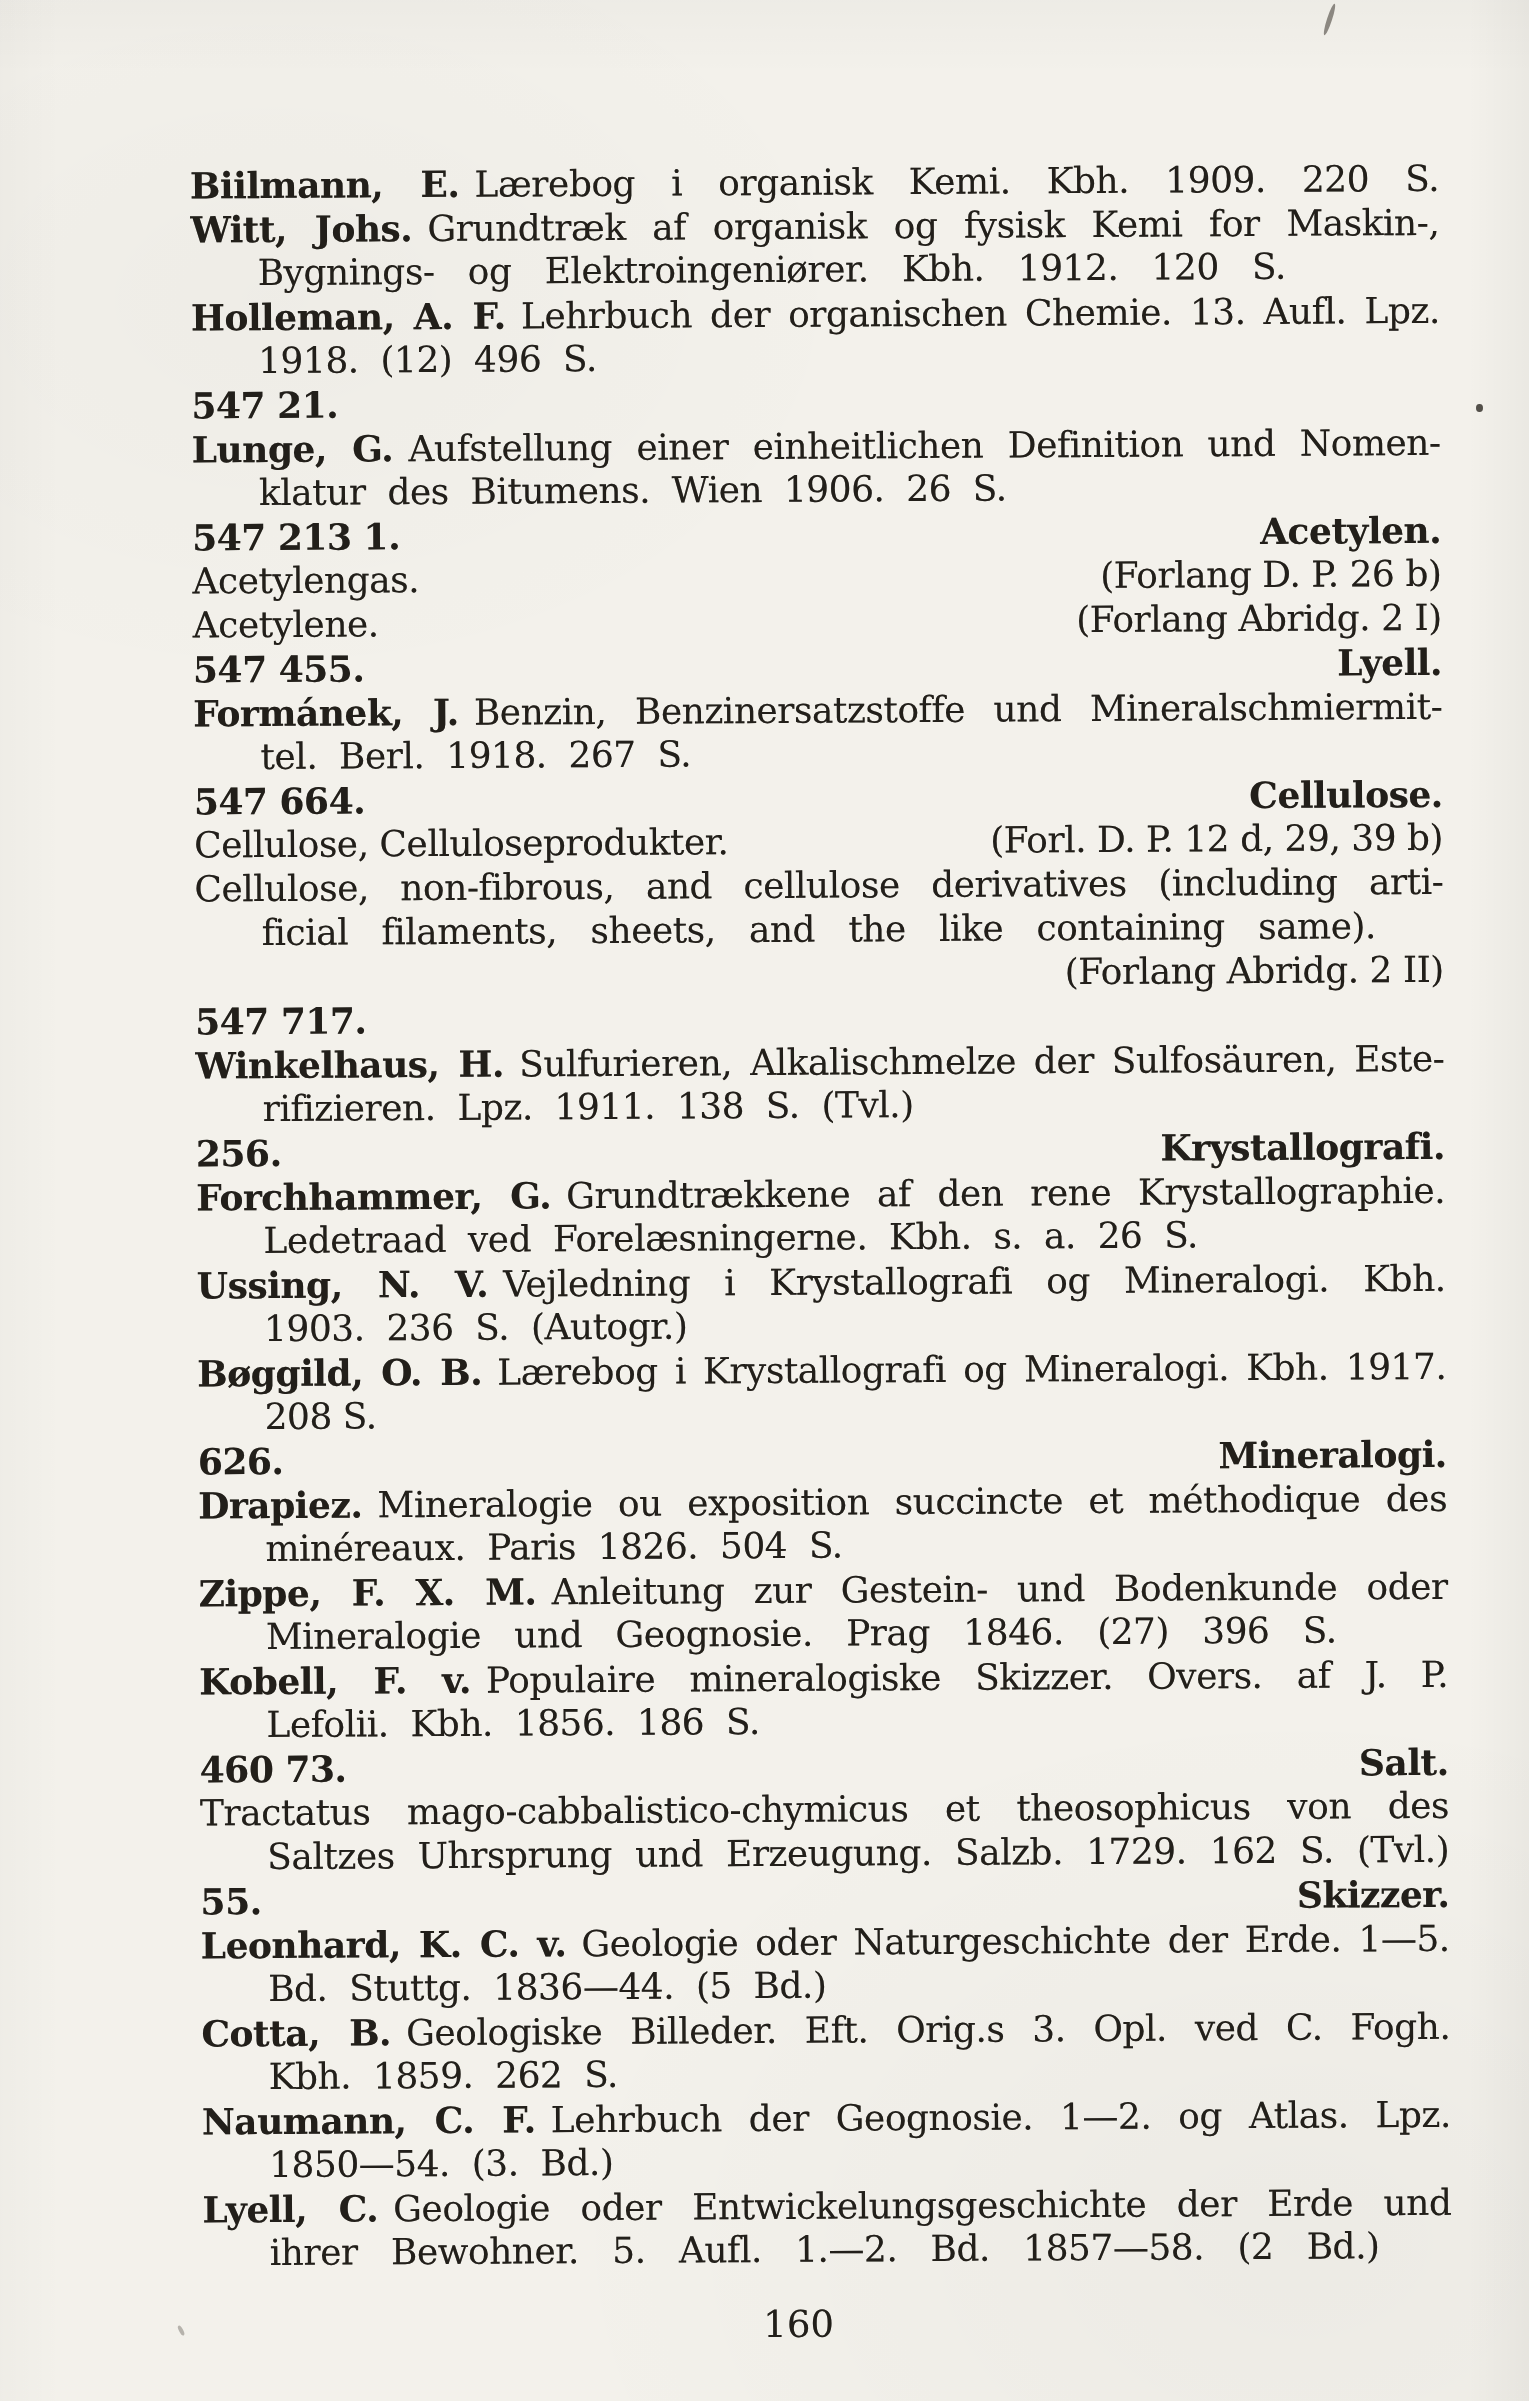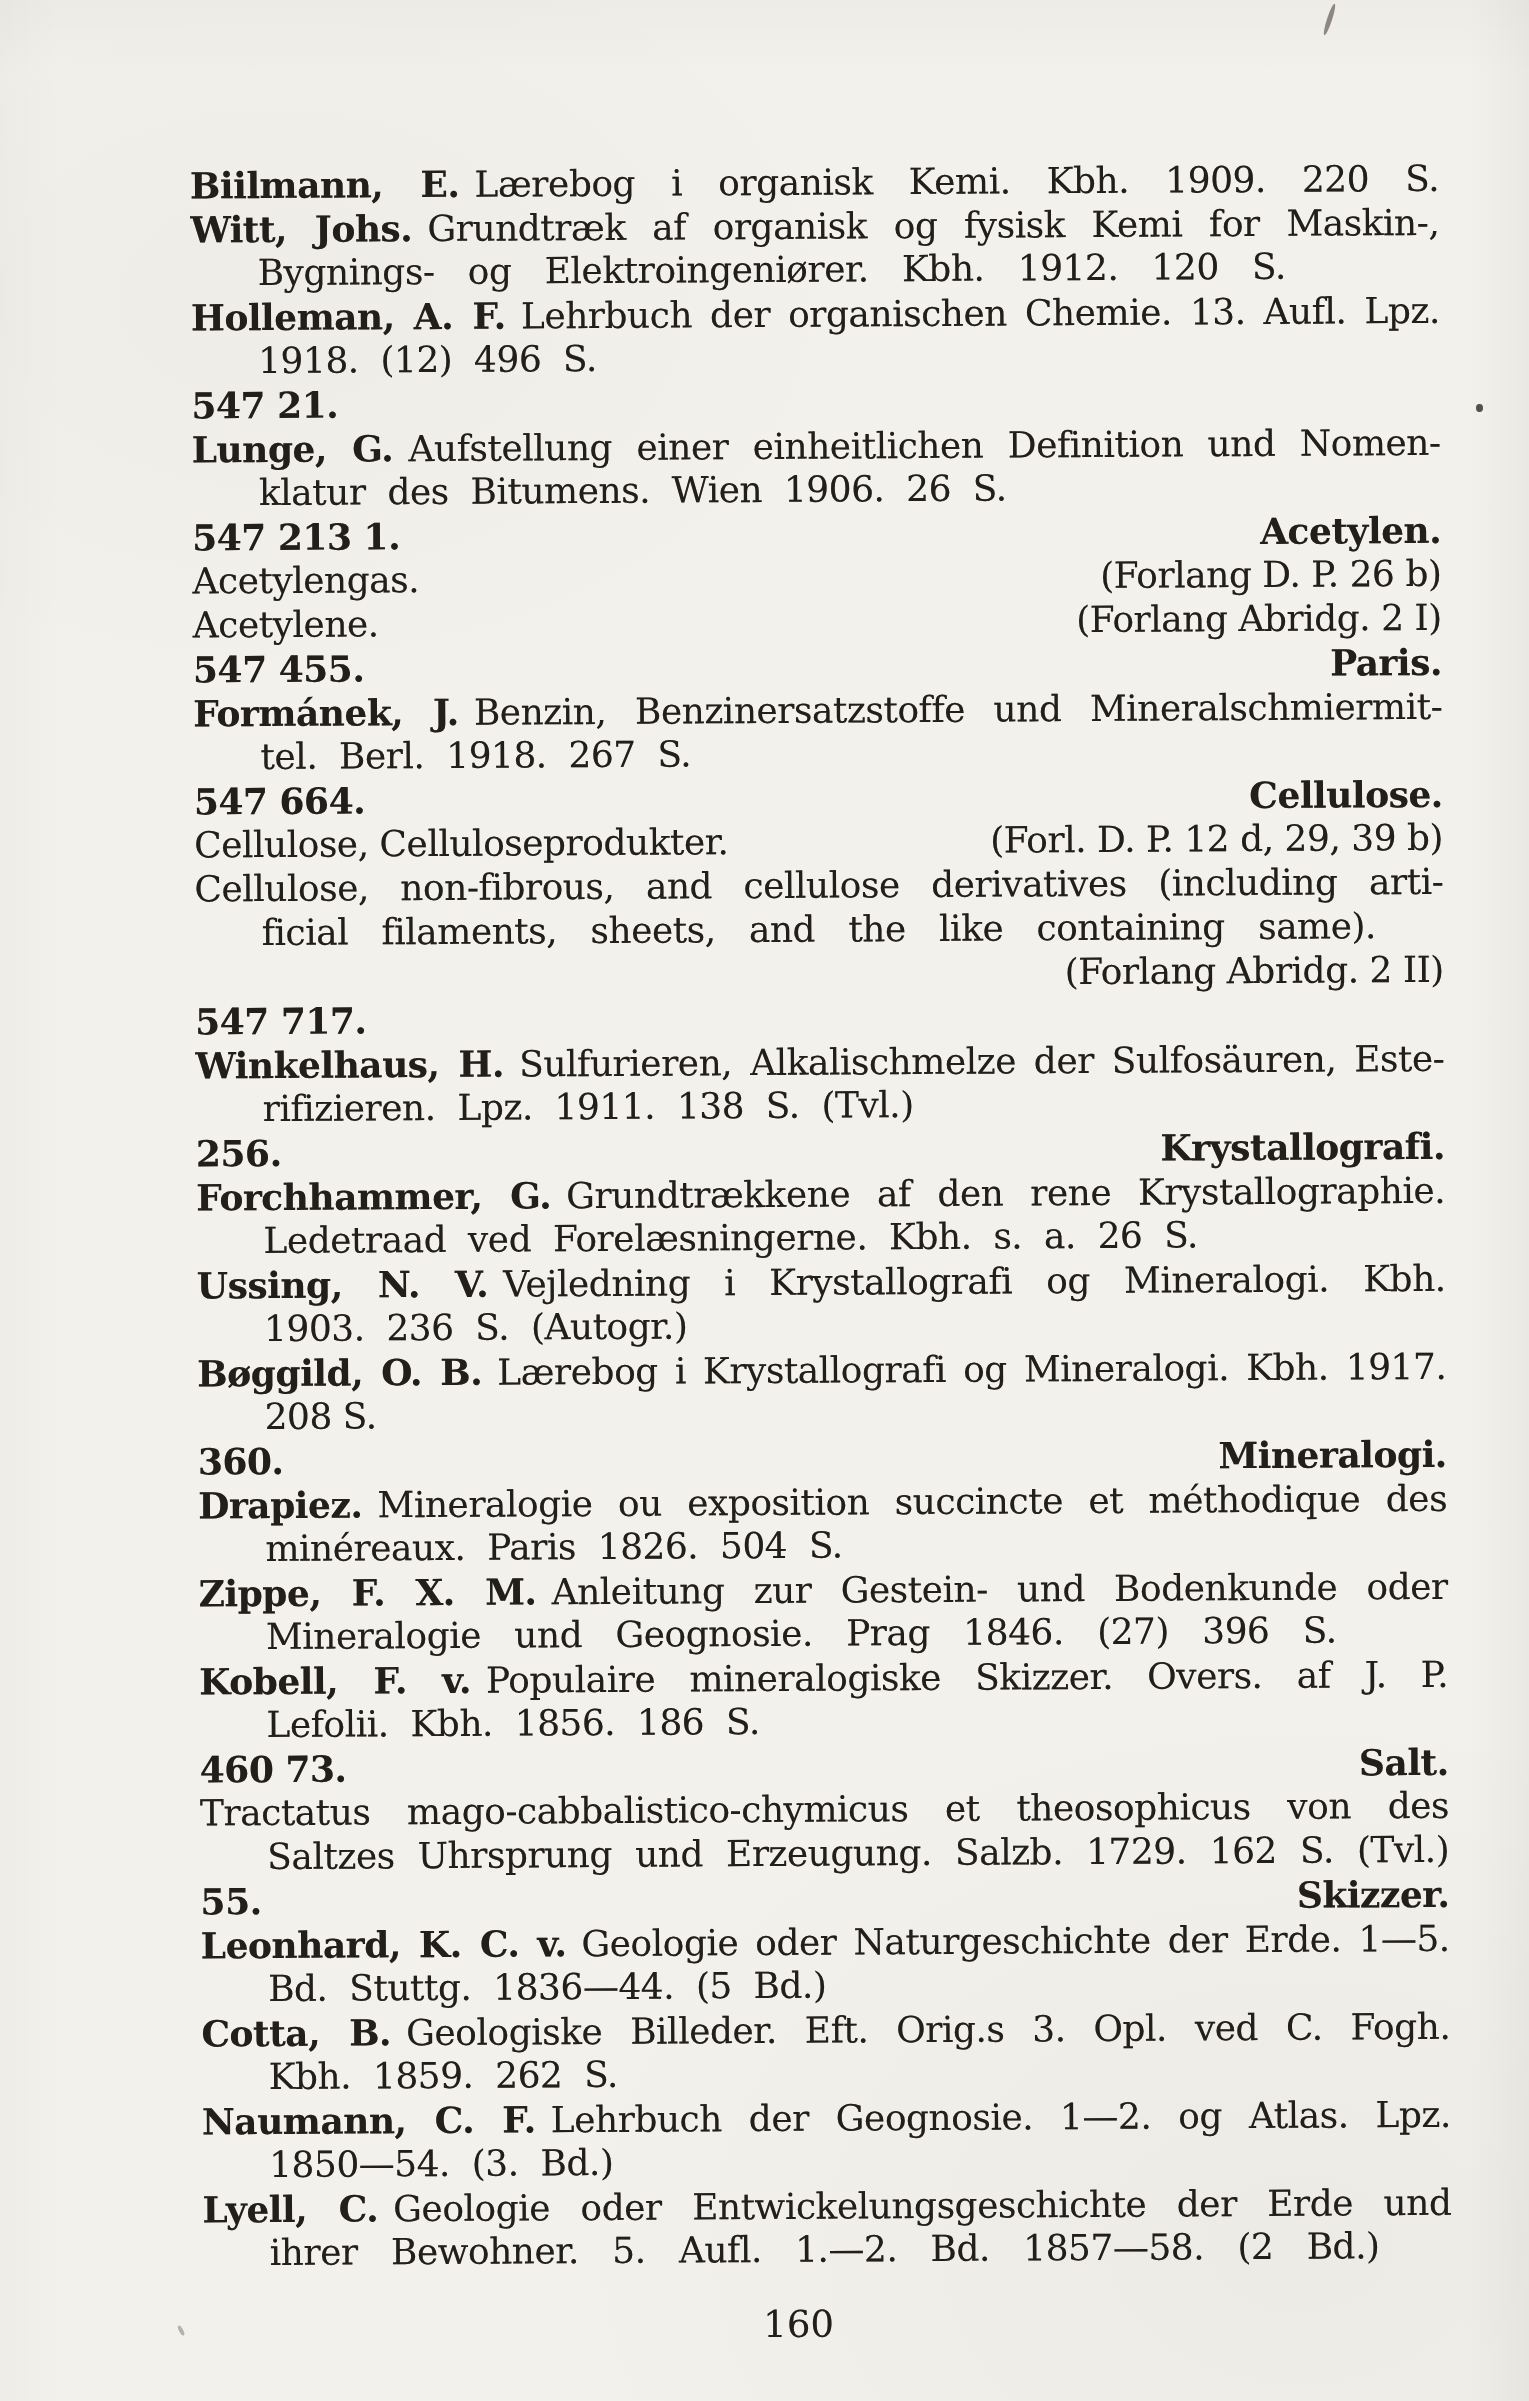--- a/index.html
+++ b/index.html
@@ -87,21 +87,21 @@
     <div class="ln split">
         <span>Acetylengas.</span>
         <span>(Forlang D. P. 26 b)</span>
       </div>
     <div class="ln split">
         <span>Acetylene.</span>
         <span>(Forlang Abridg. 2 I)</span>
       </div>
     <div class="ln split">
         <span class="b">547 455.</span>
-        <span class="b">Paris.</span>
+        <span class="b">Lyell.</span>
       </div>
     <div class="ln just entry"><span class="b">Formánek, J.</span><span>Benzin, Benzinersatzstoffe und Mineralschmiermit-</span></div>
     <div class="ln ind sp1"><span>tel. Berl. 1918. 267 S.</span></div>
     <div class="ln split">
         <span class="b">547 664.</span>
         <span class="b">Cellulose.</span>
       </div>
     <div class="ln split">
         <span>Cellulose, Celluloseprodukter.</span>
         <span>(Forl. D. P. 12 d, 29, 39 b)</span>
@@ -116,21 +116,21 @@
         <span class="b">256.</span>
         <span class="b">Krystallografi.</span>
       </div>
     <div class="ln just entry"><span class="b">Forchhammer, G.</span><span>Grundtrækkene af den rene Krystallographie.</span></div>
     <div class="ln ind sp1"><span>Ledetraad ved Forelæsningerne. Kbh. s. a. 26 S.</span></div>
     <div class="ln just entry"><span class="b">Ussing, N. V.</span><span>Vejledning i Krystallografi og Mineralogi. Kbh.</span></div>
     <div class="ln ind sp1"><span>1903. 236 S. (Autogr.)</span></div>
     <div class="ln just entry"><span class="b">Bøggild, O. B.</span><span>Lærebog i Krystallografi og Mineralogi. Kbh. 1917.</span></div>
     <div class="ln ind"><span>208 S.</span></div>
     <div class="ln split">
-        <span class="b">360.</span>
+        <span class="b">626.</span>
         <span class="b">Mineralogi.</span>
       </div>
     <div class="ln just entry"><span class="b">Drapiez.</span><span>Mineralogie ou exposition succincte et méthodique des</span></div>
     <div class="ln ind sp1"><span>minéreaux. Paris 1826. 504 S.</span></div>
     <div class="ln just entry"><span class="b">Zippe, F. X. M.</span><span>Anleitung zur Gestein- und Bodenkunde oder</span></div>
     <div class="ln ind sp2"><span>Mineralogie und Geognosie. Prag 1846. (27) 396 S.</span></div>
     <div class="ln just entry"><span class="b">Kobell, F. v.</span><span>Populaire mineralogiske Skizzer. Overs. af J. P.</span></div>
     <div class="ln ind sp1"><span>Lefolii. Kbh. 1856. 186 S.</span></div>
     <div class="ln split">
         <span class="b">460 73.</span>

